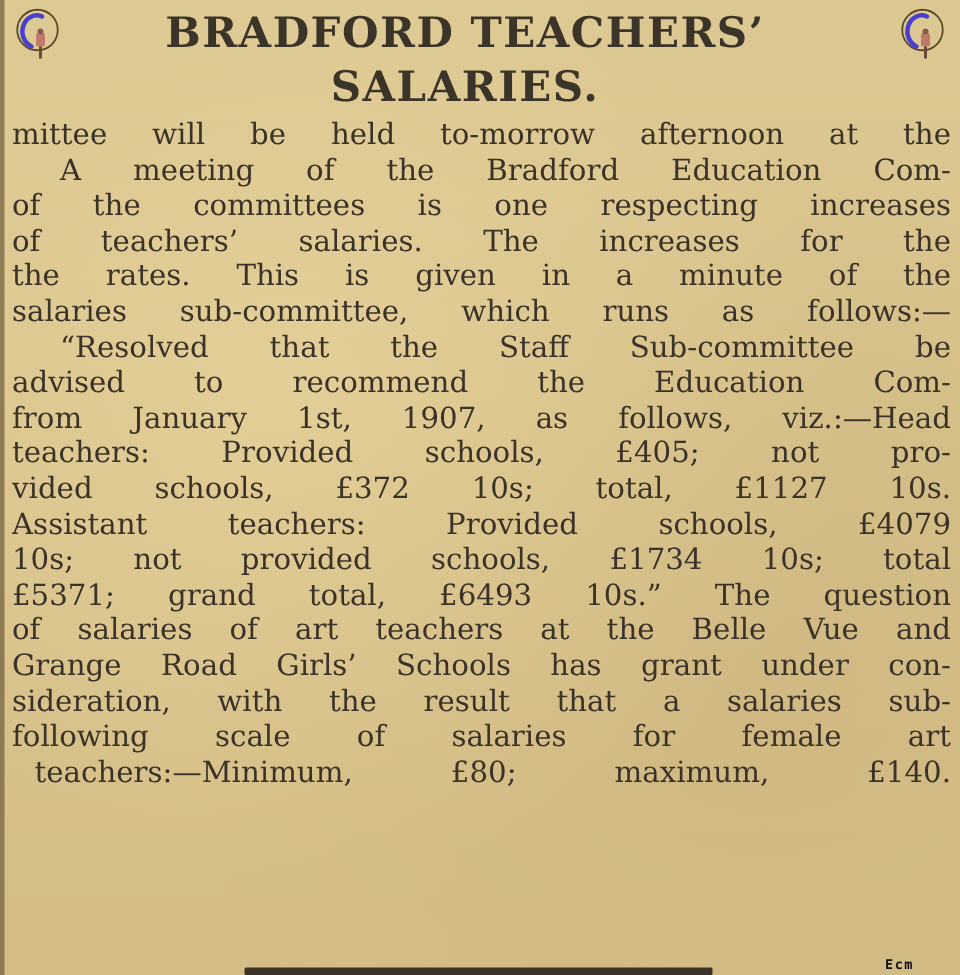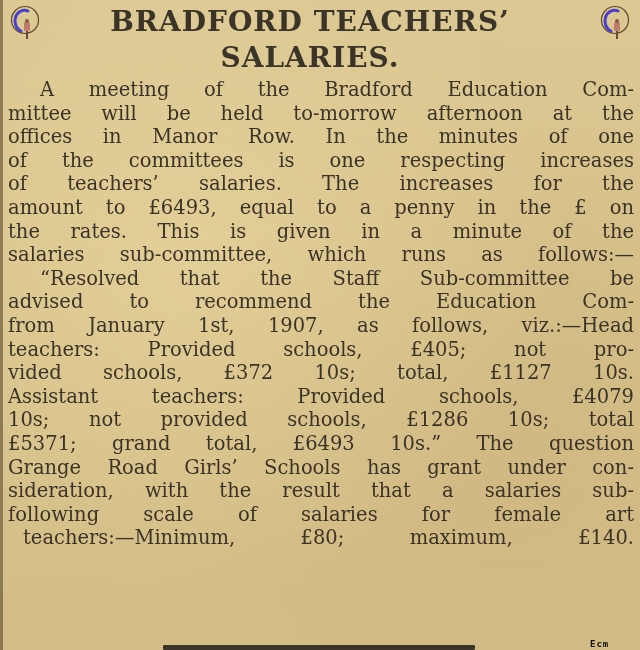--- a/index.html
+++ b/index.html
@@ -75,36 +75,35 @@
   <circle cx="20" cy="17" r="2" fill="#8a5a4a"></circle>
   <rect x="19" y="27" width="2" height="8" fill="#6a4a3a"></rect>
 </svg>
 
 <div class="headline">
   <span class="l1">BRADFORD TEACHERS’</span>
   <span class="l2">SALARIES.</span>
 </div>
 
 <div class="article">
+  <span class="line">mittee will be held to-morrow afternoon at the</span>
   <span class="line indent">A meeting of the Bradford Education Com-</span>
-  <span class="line">mittee will be held to-morrow afternoon at the</span>
-  <span class="line">offices in Manor Row.  In the minutes of one</span>
   <span class="line">of the committees is one respecting increases</span>
   <span class="line">of teachers’ salaries.  The increases for the</span>
-  <span class="line">amount to £6493, equal to a penny in the £ on</span>
   <span class="line">the rates.  This is given in a minute of the</span>
   <span class="line">salaries sub-committee, which runs as follows:—</span>
   <span class="line indent">“Resolved that the Staff Sub-committee be</span>
   <span class="line">advised to recommend the Education Com-</span>
   <span class="line">from January 1st, 1907, as follows, viz.:—Head</span>
   <span class="line">teachers: Provided schools, £405; not pro-</span>
   <span class="line">vided schools, £372 10s; total, £1127 10s.</span>
   <span class="line">Assistant teachers: Provided schools, £4079</span>
-  <span class="line">10s; not provided schools, £1286 10s; total</span>
+  <span class="line">10s; not provided schools, £1734 10s; total</span>
   <span class="line">£5371; grand total, £6493 10s.”  The question</span>
+  <span class="line">of salaries of art teachers at the Belle Vue and</span>
   <span class="line">Grange Road Girls’ Schools has grant under con-</span>
   <span class="line">sideration, with the result that a salaries sub-</span>
   <span class="line">following scale of salaries for female art</span>
   <span class="line last">teachers:—Minimum, £80;  maximum, £140.</span>
 </div>
 
 <div class="rule"></div>
 <div class="credit">Ecm</div>
 
 </body></html>

